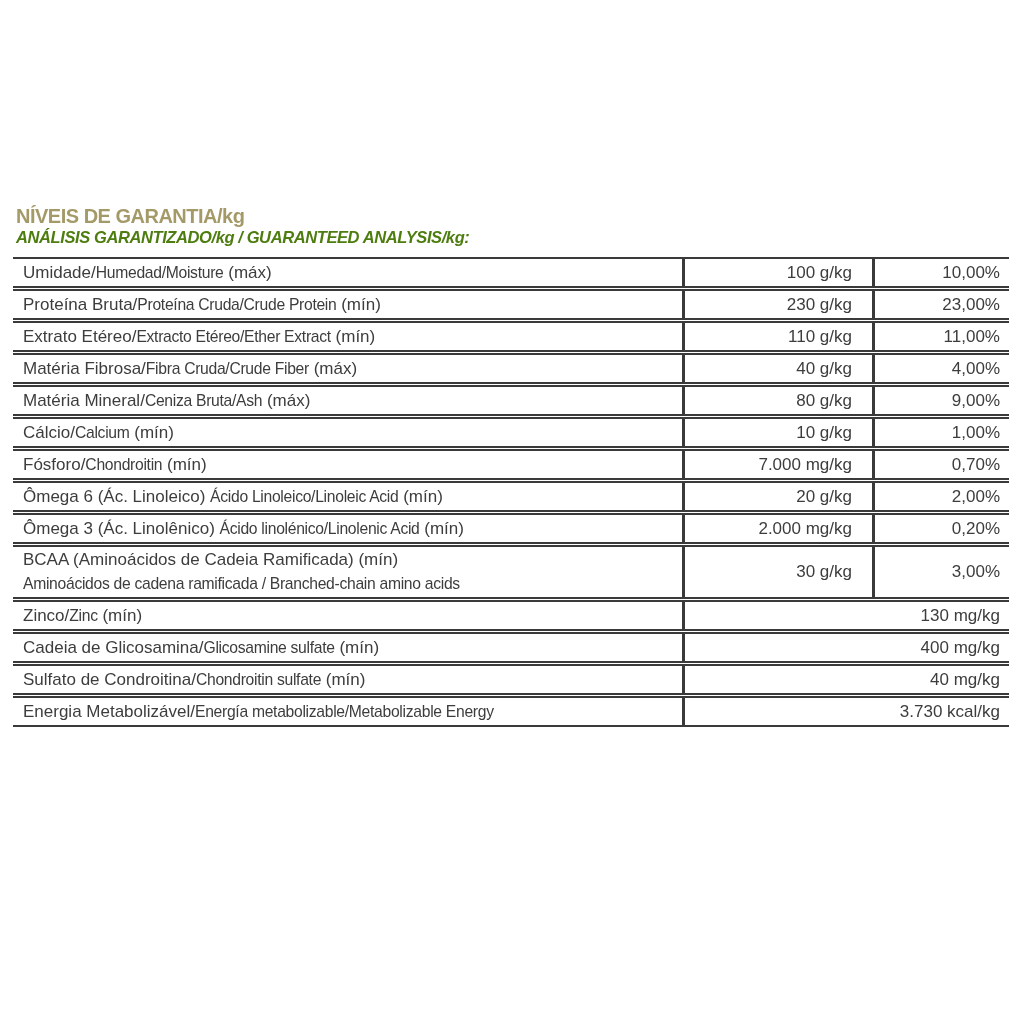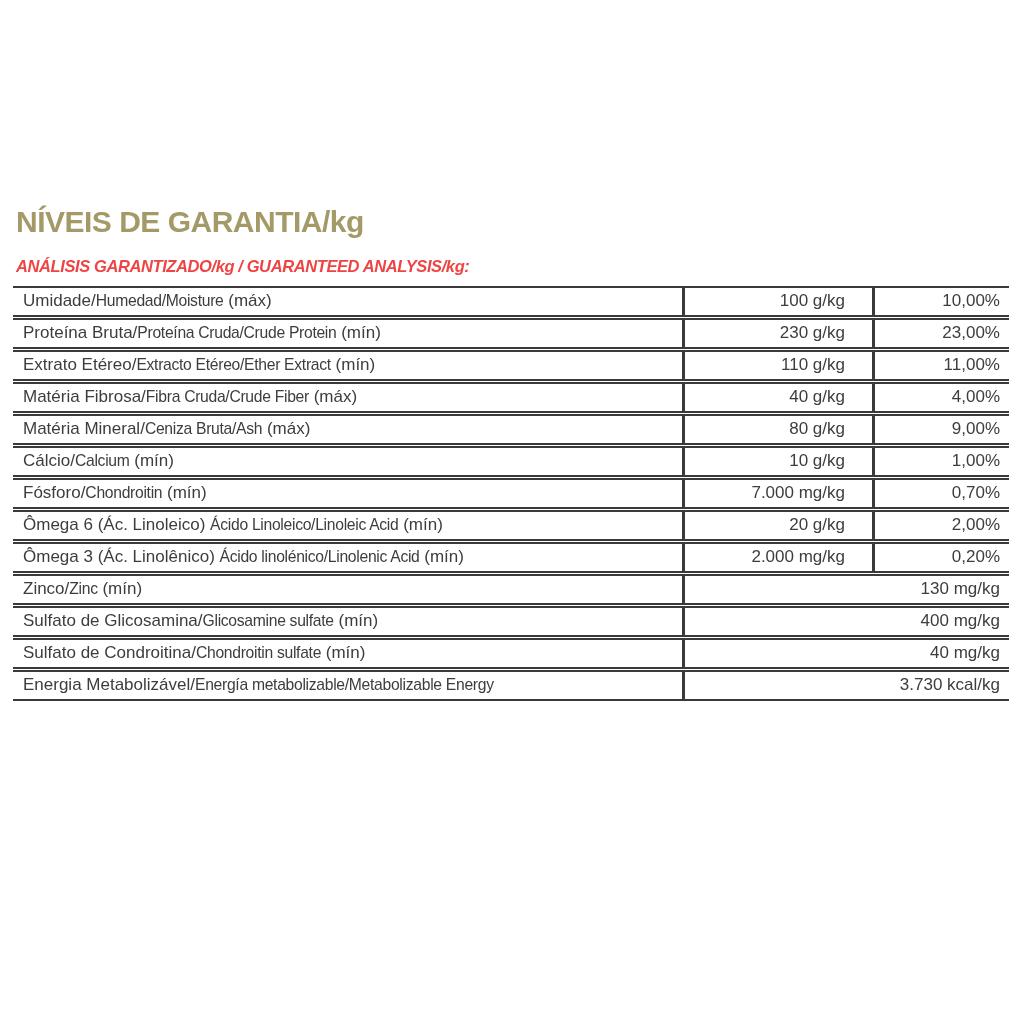--- a/index.html
+++ b/index.html
@@ -15,34 +15,34 @@
     color: #3d3d3d;
     overflow: hidden;
   }
   .content {
     position: absolute;
     top: 206px;
     left: 13px;
     width: 996px;
   }
   .title {
-    margin: 0 0 19px 3px;
-    font-size: 30px;
+    margin: 0 0 1px 3px;
+    font-size: 20px;
     line-height: 1.05;
     font-weight: bold;
     color: #a49a68;
     letter-spacing: -0.5px;
   }
   .subtitle {
     margin: 0 0 9px 3px;
     font-size: 16.5px;
     font-weight: bold;
     font-style: italic;
     letter-spacing: -0.4px;
-    color: #ef4444;
+    color: #4d7c0f;
   }
   table.guarantee {
     border-collapse: separate;
     border-spacing: 0 1px;
     width: 996px;
     table-layout: fixed;
   }
   col.c1 { width: 669px; }
   col.c2 { width: 190px; }
   col.c3 { width: 137px; }
@@ -54,21 +54,21 @@
     padding-top: 0;
     padding-bottom: 0;
     vertical-align: middle;
     white-space: nowrap;
     overflow: hidden;
   }
   tr.tall td { height: 50px; }
   .label-cell { padding-left: 10px; }
   .label-cell div { line-height: 1.4; }
   .value-cell { text-align: right; border-left: 3px solid #3a3a3a; }
-  .amount-cell { padding-right: 27px; }
+  .amount-cell { padding-right: 20px; }
   .percent-cell { padding-right: 9px; }
   .merged-cell { padding-right: 9px; }
   .it {
     font-size: 15.7px;
     letter-spacing: -0.3px;
   }
   .rg { font-style: normal; }
 </style>
 </head>
 <body>
@@ -121,26 +121,34 @@
         <tr>
           <td class="label-cell"><span class="rg">Ômega 6 (Ác. Linoleico) </span><span class="it">Ácido Linoleico/Linoleic Acid</span><span class="rg"> (mín)</span></td>
           <td class="value-cell amount-cell">20 g/kg</td>
           <td class="value-cell percent-cell">2,00%</td>
         </tr>
         <tr>
           <td class="label-cell"><span class="rg">Ômega 3 (Ác. Linolênico) </span><span class="it">Ácido linolénico/Linolenic Acid</span><span class="rg"> (mín)</span></td>
           <td class="value-cell amount-cell">2.000 mg/kg</td>
           <td class="value-cell percent-cell">0,20%</td>
         </tr>
+        <tr class="tall">
+          <td class="label-cell">
+            <div><span class="rg">BCAA (Aminoácidos de Cadeia Ramificada) (mín)</span></div>
+            <div><span class="it">Aminoácidos de cadena ramificada / Branched-chain amino acids</span></div>
+          </td>
+          <td class="value-cell amount-cell">30 g/kg</td>
+          <td class="value-cell percent-cell">3,00%</td>
+        </tr>
         <tr>
           <td class="label-cell"><span class="rg">Zinco/</span><span class="it">Zinc</span><span class="rg"> (mín)</span></td>
           <td colspan="2" class="value-cell merged-cell">130 mg/kg</td>
         </tr>
         <tr>
-          <td class="label-cell"><span class="rg">Sulfato de Glicosamina/</span><span class="it">Glicosamine sulfate</span><span class="rg"> (mín)</span></td>
+          <td class="label-cell"><span class="rg">Cadeia de Glicosamina/</span><span class="it">Glicosamine sulfate</span><span class="rg"> (mín)</span></td>
           <td colspan="2" class="value-cell merged-cell">400 mg/kg</td>
         </tr>
         <tr>
           <td class="label-cell"><span class="rg">Sulfato de Condroitina/</span><span class="it">Chondroitin sulfate</span><span class="rg"> (mín)</span></td>
           <td colspan="2" class="value-cell merged-cell">40 mg/kg</td>
         </tr>
         <tr>
           <td class="label-cell"><span class="rg">Energia Metabolizável/</span><span class="it">Energía metabolizable/Metabolizable Energy</span></td>
           <td colspan="2" class="value-cell merged-cell">3.730 kcal/kg</td>
         </tr>

